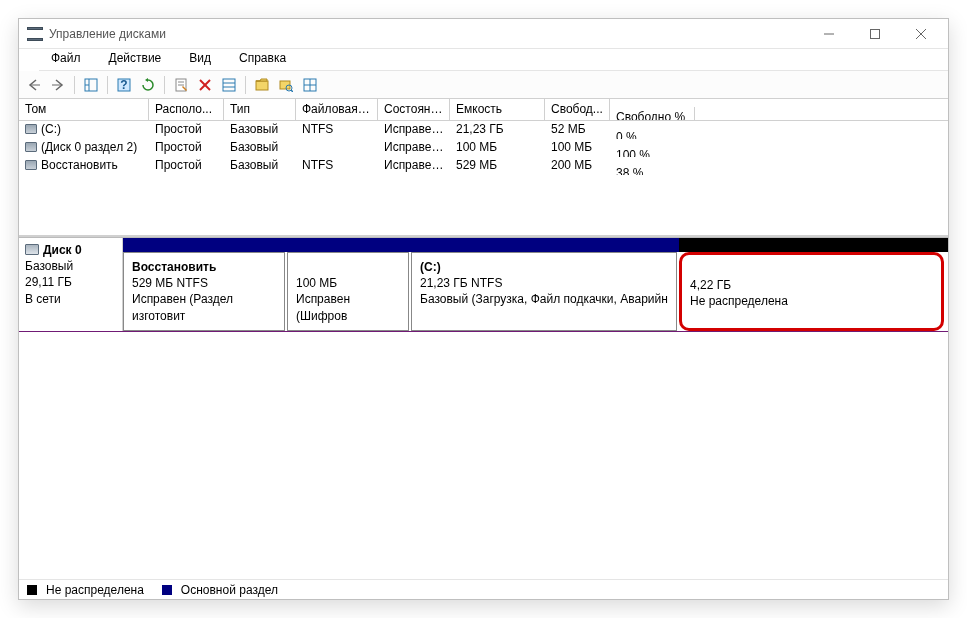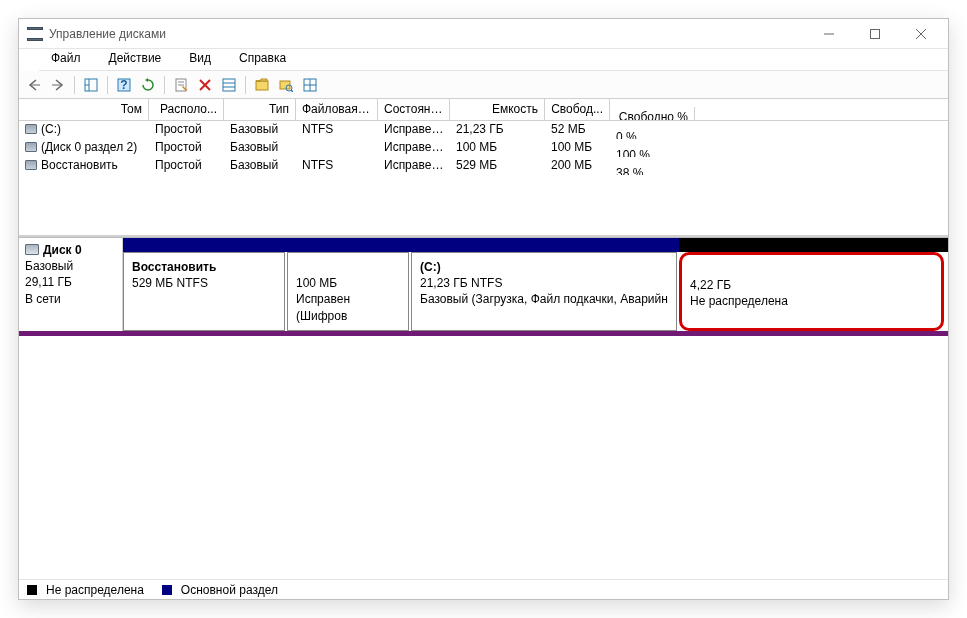--- a/index.html
+++ b/index.html
@@ -16,32 +16,32 @@
   .win-btn { width: 46px; display: flex; align-items: center; justify-content: center; color: #666; cursor: default; }
   
   .menubar { height: 22px; display: flex; align-items: flex-start; padding: 0 4px; gap: 12px; border-bottom: 1px solid #e5e5e5; margin-left: 20px; }
   .menu-item { padding: 2px 8px; cursor: default; }
   
   .toolbar { height: 28px; display: flex; align-items: center; padding: 0 4px; gap: 2px; border-bottom: 1px solid #d0d0d0; background: #fcfcfc; }
   .tbtn { width: 22px; height: 22px; display: flex; align-items: center; justify-content: center; cursor: default; border: 1px solid transparent; }
   .tsep { width: 1px; height: 18px; background: #d0d0d0; margin: 0 3px; }
   
   .list-wrap { border-bottom: 2px solid #d0d0d0; }
-  .list-head { display: flex; height: 22px; border-bottom: 1px solid #d0d0d0; background: #fff; text-align: right; }
+  .list-head { display: flex; height: 22px; border-bottom: 1px solid #d0d0d0; background: #fff; }
   .col { border-right: 1px solid #d0d0d0; padding: 3px 6px; white-space: nowrap; overflow: hidden; text-overflow: ellipsis; cursor: default; }
   .col0 { width: 130px; } .col1 { width: 75px; } .col2 { width: 72px; }
   .col3 { width: 82px; } .col4 { width: 72px; } .col5 { width: 95px; }
   .col6 { width: 65px; } .col7 { width: 85px; margin-top: 8px; }
   .list-body { height: 114px; }
   .row { display: flex; height: 18px; }
   .cell { padding: 1px 6px; white-space: nowrap; overflow: hidden; text-overflow: ellipsis; }
   .vol-icon { display:inline-block; width:12px; height:10px; margin-right:4px; vertical-align:-1px;
               background: linear-gradient(#9aa7b3,#c8d0d8); border:1px solid #5b6b7b; border-radius:1px; }
   
-  .graph { flex: 0 0 auto; border-top: 1px solid #bbb; border-bottom: 5px solid #701a75; display: flex; }
+  .graph { flex: 0 0 auto; border-top: 1px solid #bbb; border-bottom: 1px solid #701a75; display: flex; }
   .disk-label { width: 104px; padding: 4px 6px; border-right: 1px solid #d0d0d0; line-height: 1.35; }
   .disk-label b { font-weight: 700; }
   .disk-icon { display:inline-block; width:14px; height:11px; margin-right:4px; vertical-align:-1px;
                background: linear-gradient(#aab5c0,#dde3e9); border:1px solid #5b6b7b; border-radius:1px; }
   .parts-wrap { flex: 1; display: flex; flex-direction: column; }
   .parts-head { height: 14px; display: flex; }
   .hseg { height: 100%; }
   .hseg.navy { background: #000080; }
   .hseg.black { background: #000; }
   .parts { flex: 1; display: flex; }
@@ -231,20 +231,21 @@
       <div class="parts-head">
         <div class="hseg navy" style="flex:0 0 164px"></div>
         <div class="hseg navy" style="flex:0 0 124px"></div>
         <div class="hseg navy" style="flex:0 0 268px"></div>
         <div class="hseg black" style="flex:1"></div>
       </div>
       <div class="parts">
         <div class="pbox" style="flex:0 0 162px">
           <b>Восстановить</b><br>
           <span>529 МБ NTFS</span><br>
+          <span>Исправен (Раздел изготовит</span>
         </div>
         <div class="pbox" style="flex:0 0 122px">
           <b></b><br>
           <span>100 МБ</span><br>
           <span>Исправен (Шифров</span>
         </div>
         <div class="pbox" style="flex:0 0 266px">
           <b>(C:)</b><br>
           <span>21,23 ГБ NTFS</span><br>
           <span>Базовый (Загрузка, Файл подкачки, Аварийн</span>

